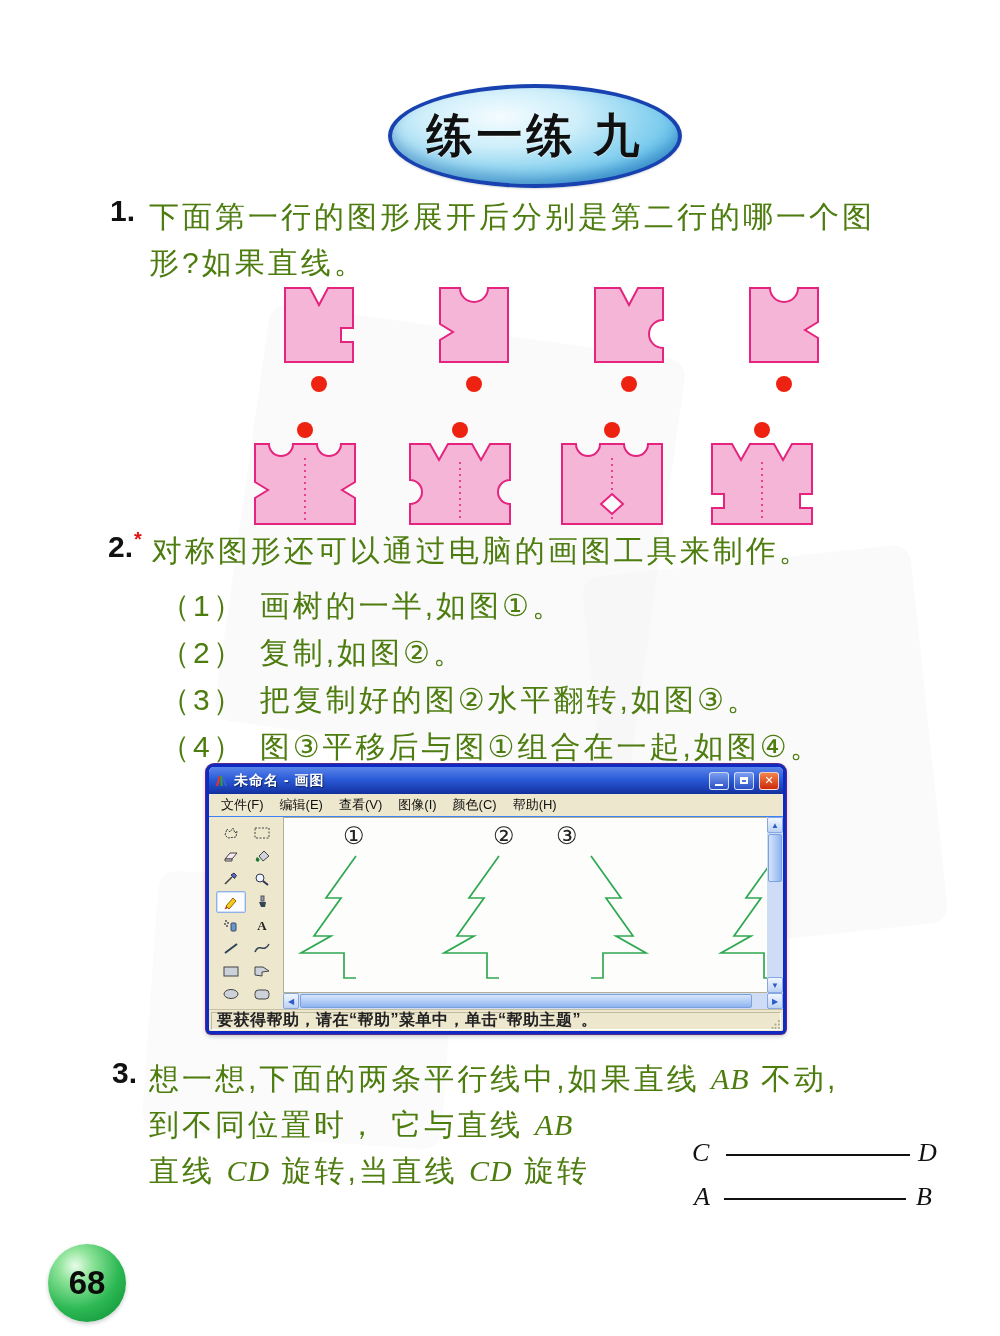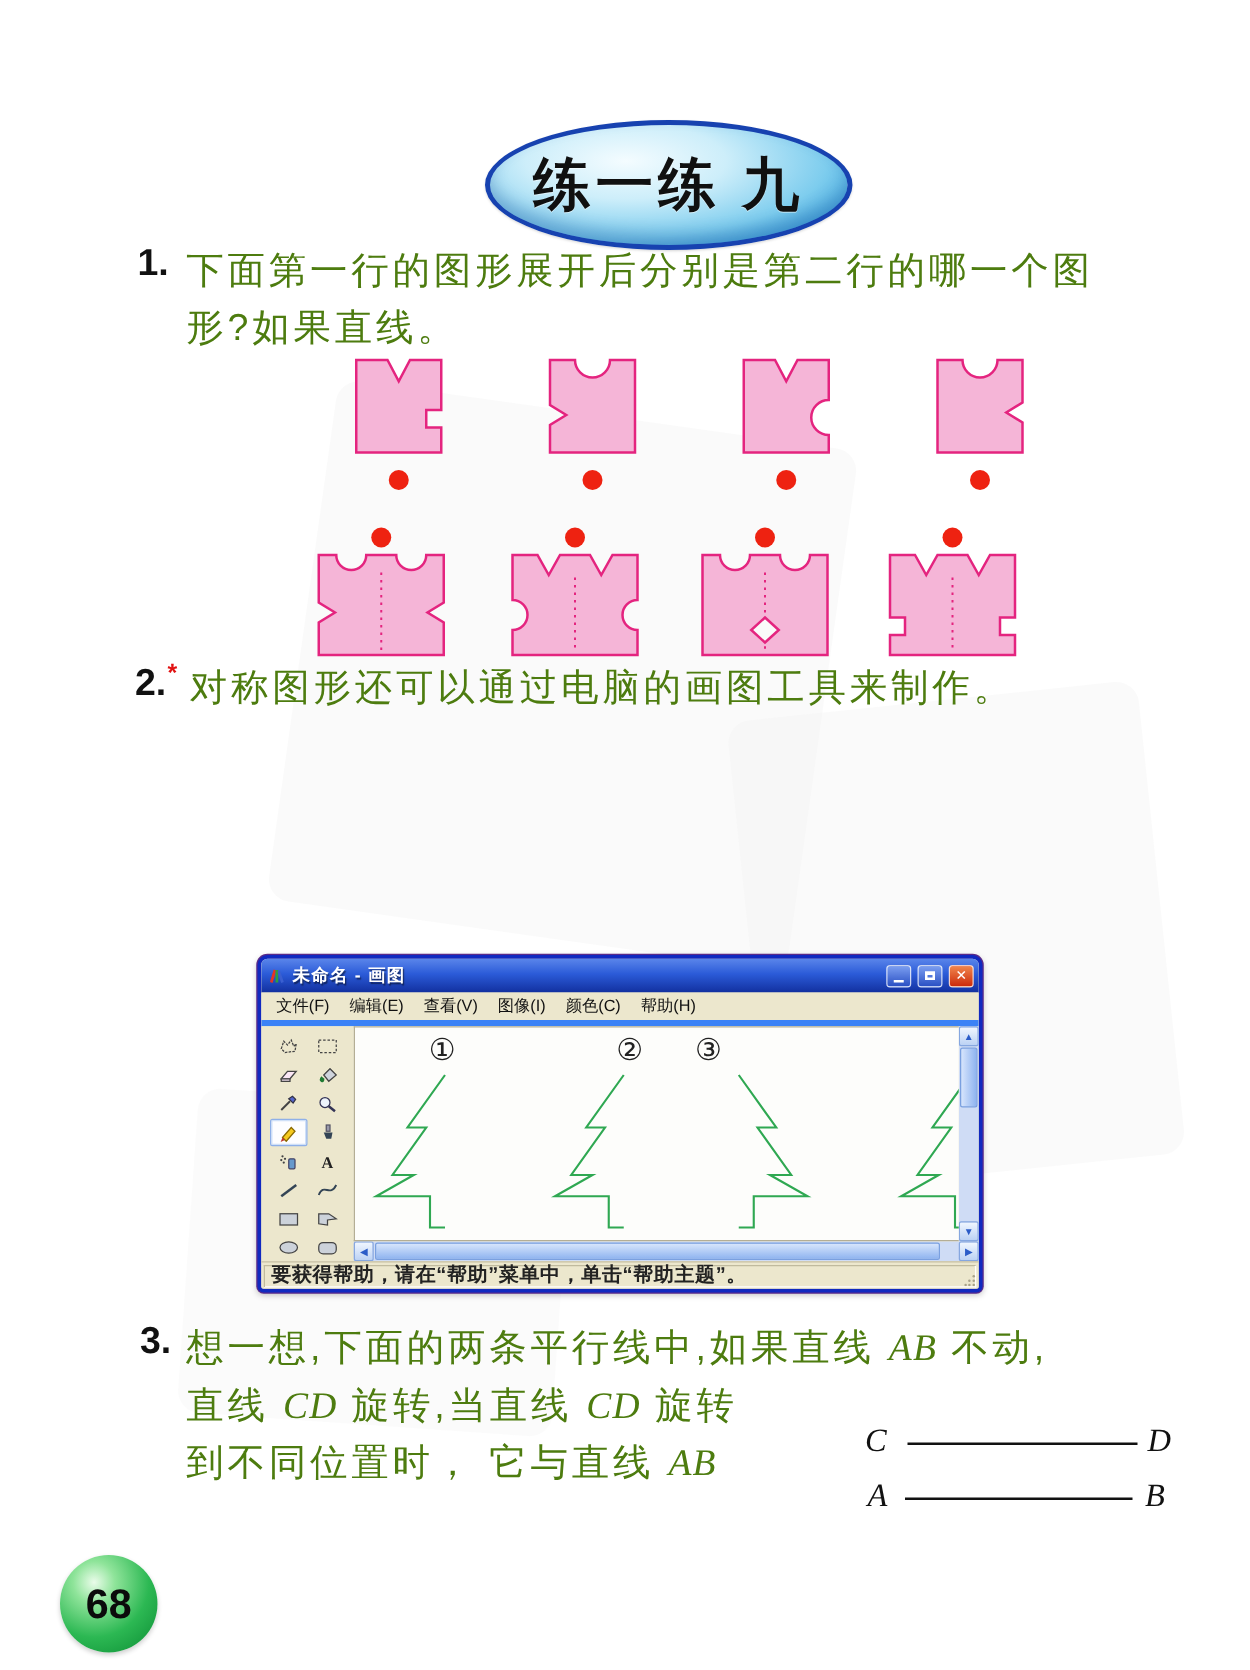--- a/index.html
+++ b/index.html
@@ -11,21 +11,21 @@
   .wm{position:absolute;background:#f3f3f3;border-radius:18px;z-index:0;}
   .wm1{left:240px;top:330px;width:420px;height:420px;transform:rotate(8deg);opacity:.45;}
   .wm2{left:600px;top:560px;width:330px;height:380px;transform:rotate(-6deg);opacity:.4;}
   .wm3{left:150px;top:880px;width:300px;height:260px;transform:rotate(4deg);opacity:.35;}
 
   .abs{position:absolute;}
   .zidx{z-index:2;}
 
   
   .title-oval{
-    left:388px;top:96px;width:286px;height:96px;border-radius:50%;
+    left:388px;top:84px;width:286px;height:96px;border-radius:50%;
     background:radial-gradient(ellipse at 38% 30%, #f4fcff 0%, #cdeefa 32%, #7ecdee 64%, #38a3dd 86%, #1f8fd0 100%);
     border:4px solid #1742b0;display:flex;align-items:center;justify-content:center;
     box-shadow:inset 0 -8px 12px rgba(10,60,140,.28), 0 1px 2px rgba(0,0,0,.15);
   }
   .title-oval span{font-size:46px;font-weight:bold;color:#101010;letter-spacing:4px;text-shadow:0 1px 0 rgba(255,255,255,.5);}
 
   .qnum{font-weight:bold;font-size:30px;color:#111;}
   .qtext{font-size:30px;letter-spacing:3px;color:#4d7c0f;line-height:46px;white-space:nowrap;}
   .star{color:#e11212;font-size:20px;font-weight:bold;vertical-align:super;margin-left:1px;}
   .serif-i{font-family:"Liberation Serif","DejaVu Serif",serif;font-style:italic;letter-spacing:1px;}
@@ -41,21 +41,21 @@
     height:27px;flex:0 0 27px;display:flex;align-items:center;padding:0 4px;gap:5px;
     background:linear-gradient(180deg,#5a85ea 0%,#2b5bd8 45%,#12309f 100%);
   }
   .ptitle .ttl{color:#ffffff;font-size:14px;font-weight:bold;flex:1;text-shadow:1px 1px 1px rgba(0,0,0,.5);letter-spacing:1px;}
   .wbtn{width:20px;height:18px;border-radius:3px;border:1px solid rgba(255,255,255,.75);
     display:flex;align-items:center;justify-content:center;color:#fff;font-size:11px;font-weight:bold;
     background:linear-gradient(180deg,#7b9ef0,#2a50c4);box-sizing:border-box;cursor:default;}
   .wbtn.close{background:linear-gradient(180deg,#f0854c,#cd2a0a);}
   .wbtn .mindash{display:block;width:8px;height:2px;background:#fff;margin-top:8px;}
   .wbtn .maxsq{display:block;width:8px;height:7px;border:2px solid #fff;border-top-width:3px;box-sizing:border-box;}
-  .pmenu{height:22px;flex:0 0 22px;display:flex;align-items:center;background:#ece7cd;border-bottom:5px solid #3b82f6;padding-left:4px;}
+  .pmenu{height:22px;flex:0 0 22px;display:flex;align-items:center;background:#ece7cd;border-bottom:1px solid #3b82f6;padding-left:4px;}
   .pmenu span{font-size:13px;color:#111;padding:0 8px;}
   .pbody{flex:1;display:flex;min-height:0;}
   .toolbox{flex:0 0 74px;background:#ece7cd;padding:5px 4px;box-sizing:border-box;
     display:grid;grid-template-columns:30px 30px;grid-auto-rows:22px;gap:1px;align-content:start;justify-content:center;}
   .tool{display:flex;align-items:center;justify-content:center;border:1px solid transparent;border-radius:2px;}
   .tool.sel{background:#fdfdff;border:1px solid #8fb0e8;box-shadow:0 0 0 1px #cfe0f8 inset;}
   .canvas-col{flex:1;display:flex;flex-direction:column;min-width:0;}
   .canvas-row{flex:1;display:flex;min-height:0;}
   .pcanvas{flex:1;position:relative;background:#fdfdfb;border:1px solid #b4ae95;border-right:none;overflow:hidden;}
   .fig-num{position:absolute;top:4px;font-size:24px;color:#222;font-family:"DejaVu Sans",sans-serif;}
@@ -144,20 +144,26 @@
     <circle cx="372" cy="150" r="8"></circle>
     <circle cx="522" cy="150" r="8"></circle>
   </g>
 </svg>
 
 <div class="abs zidx" style="left:108px;top:528px;">
   <div style="display:flex;gap:10px;">
     <span class="qnum"><span>2.</span><span class="star">*</span></span>
     <span class="qtext">对称图形还可以通过电脑的画图工具来制作。</span>
   </div>
+  <div style="margin-left:52px;margin-top:8px;">
+    <div class="qtext" style="line-height:47px;"><span>（1）</span><span style="margin-left:14px;">画树的一半,如图①。</span></div>
+    <div class="qtext" style="line-height:47px;"><span>（2）</span><span style="margin-left:14px;">复制,如图②。</span></div>
+    <div class="qtext" style="line-height:47px;"><span>（3）</span><span style="margin-left:14px;">把复制好的图②水平翻转,如图③。</span></div>
+    <div class="qtext" style="line-height:47px;"><span>（4）</span><span style="margin-left:14px;">图③平移后与图①组合在一起,如图④。</span></div>
+  </div>
 </div>
 
 <div class="abs paint">
   <div class="ptitle">
     <svg width="16" height="16" viewBox="0 0 16 16">
       <path d="M4 13 L7 3" stroke="#e63324" stroke-width="2.2" fill="none"></path>
       <path d="M8.5 13 L8.5 3" stroke="#2f9e3f" stroke-width="2.2" fill="none"></path>
       <path d="M13 13 L10 4" stroke="#3a5fd0" stroke-width="2.2" fill="none"></path>
     </svg>
     <span class="ttl">未命名 - 画图</span>
@@ -314,22 +320,22 @@
         <circle cx="1.5" cy="9" r="1" fill="#a9a389"></circle>
     </svg>
   </div>
 </div>
 
 <div class="abs zidx" style="left:112px;top:1056px;">
   <div style="display:flex;gap:12px;">
     <span class="qnum">3.</span>
     <div>
       <div class="qtext"><span>想一想,下面的两条平行线中,如果直线 </span><span class="serif-i">AB</span><span> 不动,</span></div>
+      <div class="qtext"><span>到不同位置时， 它与直线 </span><span class="serif-i">AB</span></div>
       <div class="qtext"><span>直线 </span><span class="serif-i">CD</span><span> 旋转,当直线 </span><span class="serif-i">CD</span><span> 旋转</span></div>
-      <div class="qtext"><span>到不同位置时， 它与直线 </span><span class="serif-i">AB</span></div>
     </div>
   </div>
 </div>
 
 <div class="abs zidx" style="left:692px;top:1138px;width:252px;height:86px;">
   <span class="dlabel" style="left:0;top:0;">C</span>
   <div class="pline" style="left:34px;top:16px;width:184px;"></div>
   <span class="dlabel" style="left:226px;top:0;">D</span>
   <span class="dlabel" style="left:2px;top:44px;">A</span>
   <div class="pline" style="left:32px;top:60px;width:182px;"></div>

